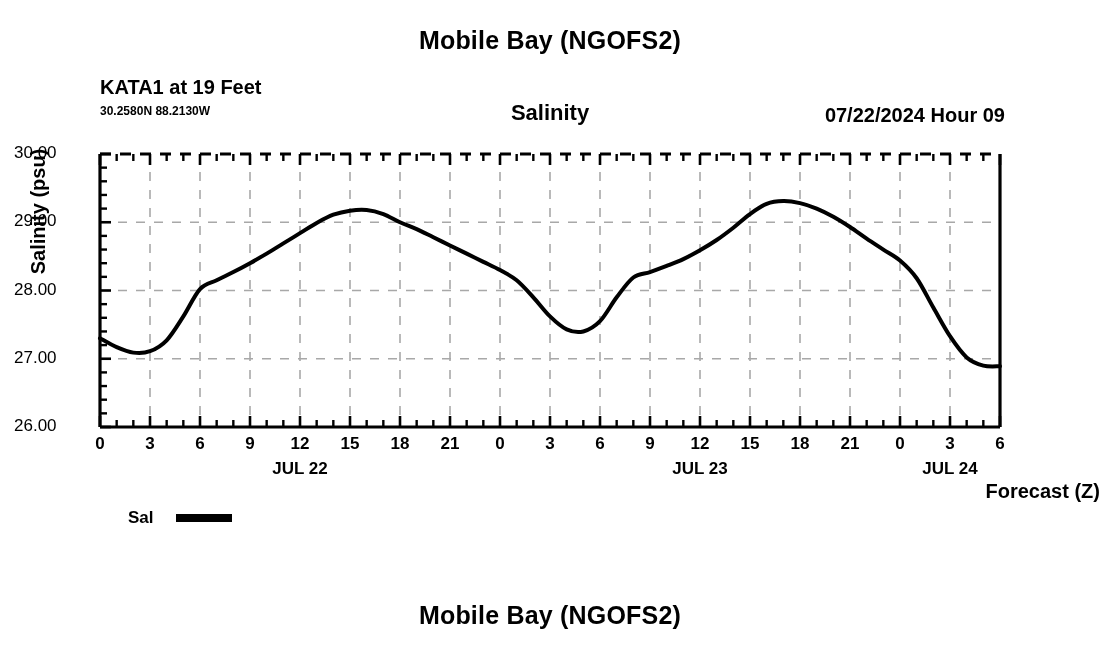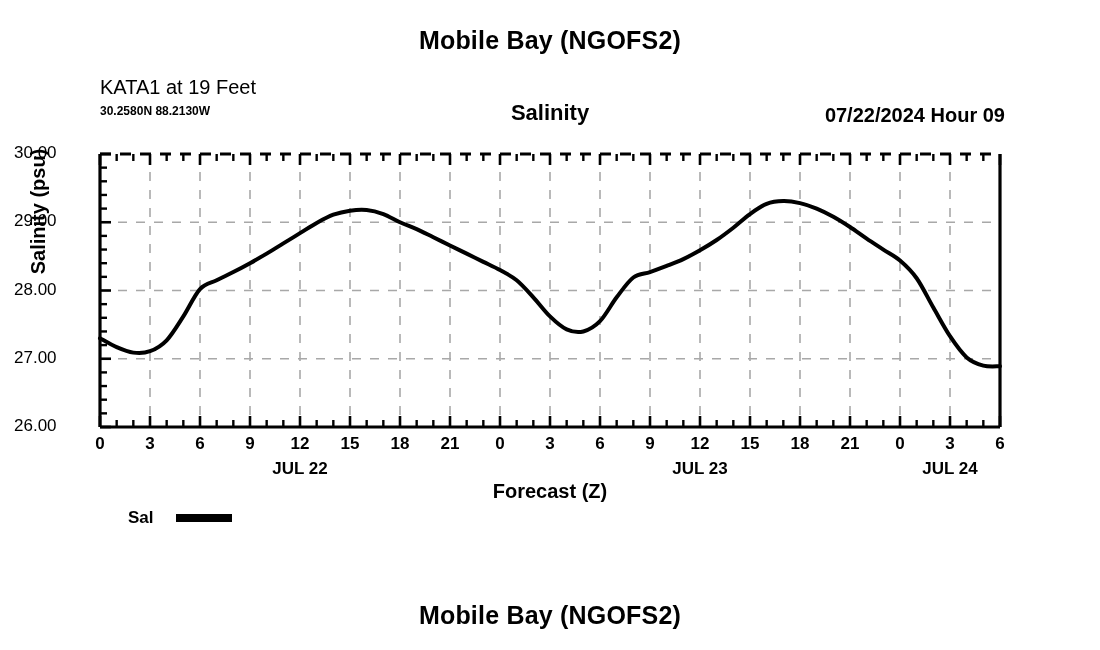--- a/index.html
+++ b/index.html
@@ -13,21 +13,21 @@
   .title-top{
     position:absolute;left:0;top:26px;width:1100px;text-align:center;
     font-size:25px;font-weight:bold;letter-spacing:0.2px;
   }
   .title-bottom{
     position:absolute;left:0;top:601px;width:1100px;text-align:center;
     font-size:25px;font-weight:bold;letter-spacing:0.2px;
   }
 
   .station-line1{
-    position:absolute;left:100px;top:76px;font-size:20px;font-weight:normal;
+    position:absolute;left:100px;top:76px;font-size:20px;font-weight:bold;
     white-space:nowrap;
   }
   .station-line2{
     position:absolute;left:100px;top:104px;font-size:12px;font-weight:bold;
     white-space:nowrap;
   }
   .subtitle-var{
     position:absolute;left:0;top:100px;width:1100px;text-align:center;
     font-size:22px;font-weight:bold;
   }
@@ -50,21 +50,21 @@
   }
   .xtick-label{
     position:absolute;font-size:17px;font-weight:bold;text-align:center;
     width:40px;top:434px;
   }
   .day-label{
     position:absolute;font-size:17px;font-weight:bold;text-align:center;
     width:120px;top:459px;
   }
   .xlabel{
-    position:absolute;left:0;top:480px;width:1100px;text-align:center;
+    position:absolute;left:0;top:480px;width:1100px;text-align:right;
     font-size:20px;font-weight:bold;
   }
 
   .legend{
     position:absolute;left:100px;top:508px;display:flex;align-items:center;
   }
   .legend-text{font-size:17px;font-weight:bold;margin-left:28px;}
   .legend-swatch{
     width:56px;height:8px;background:#000;margin-left:22px;
   }

